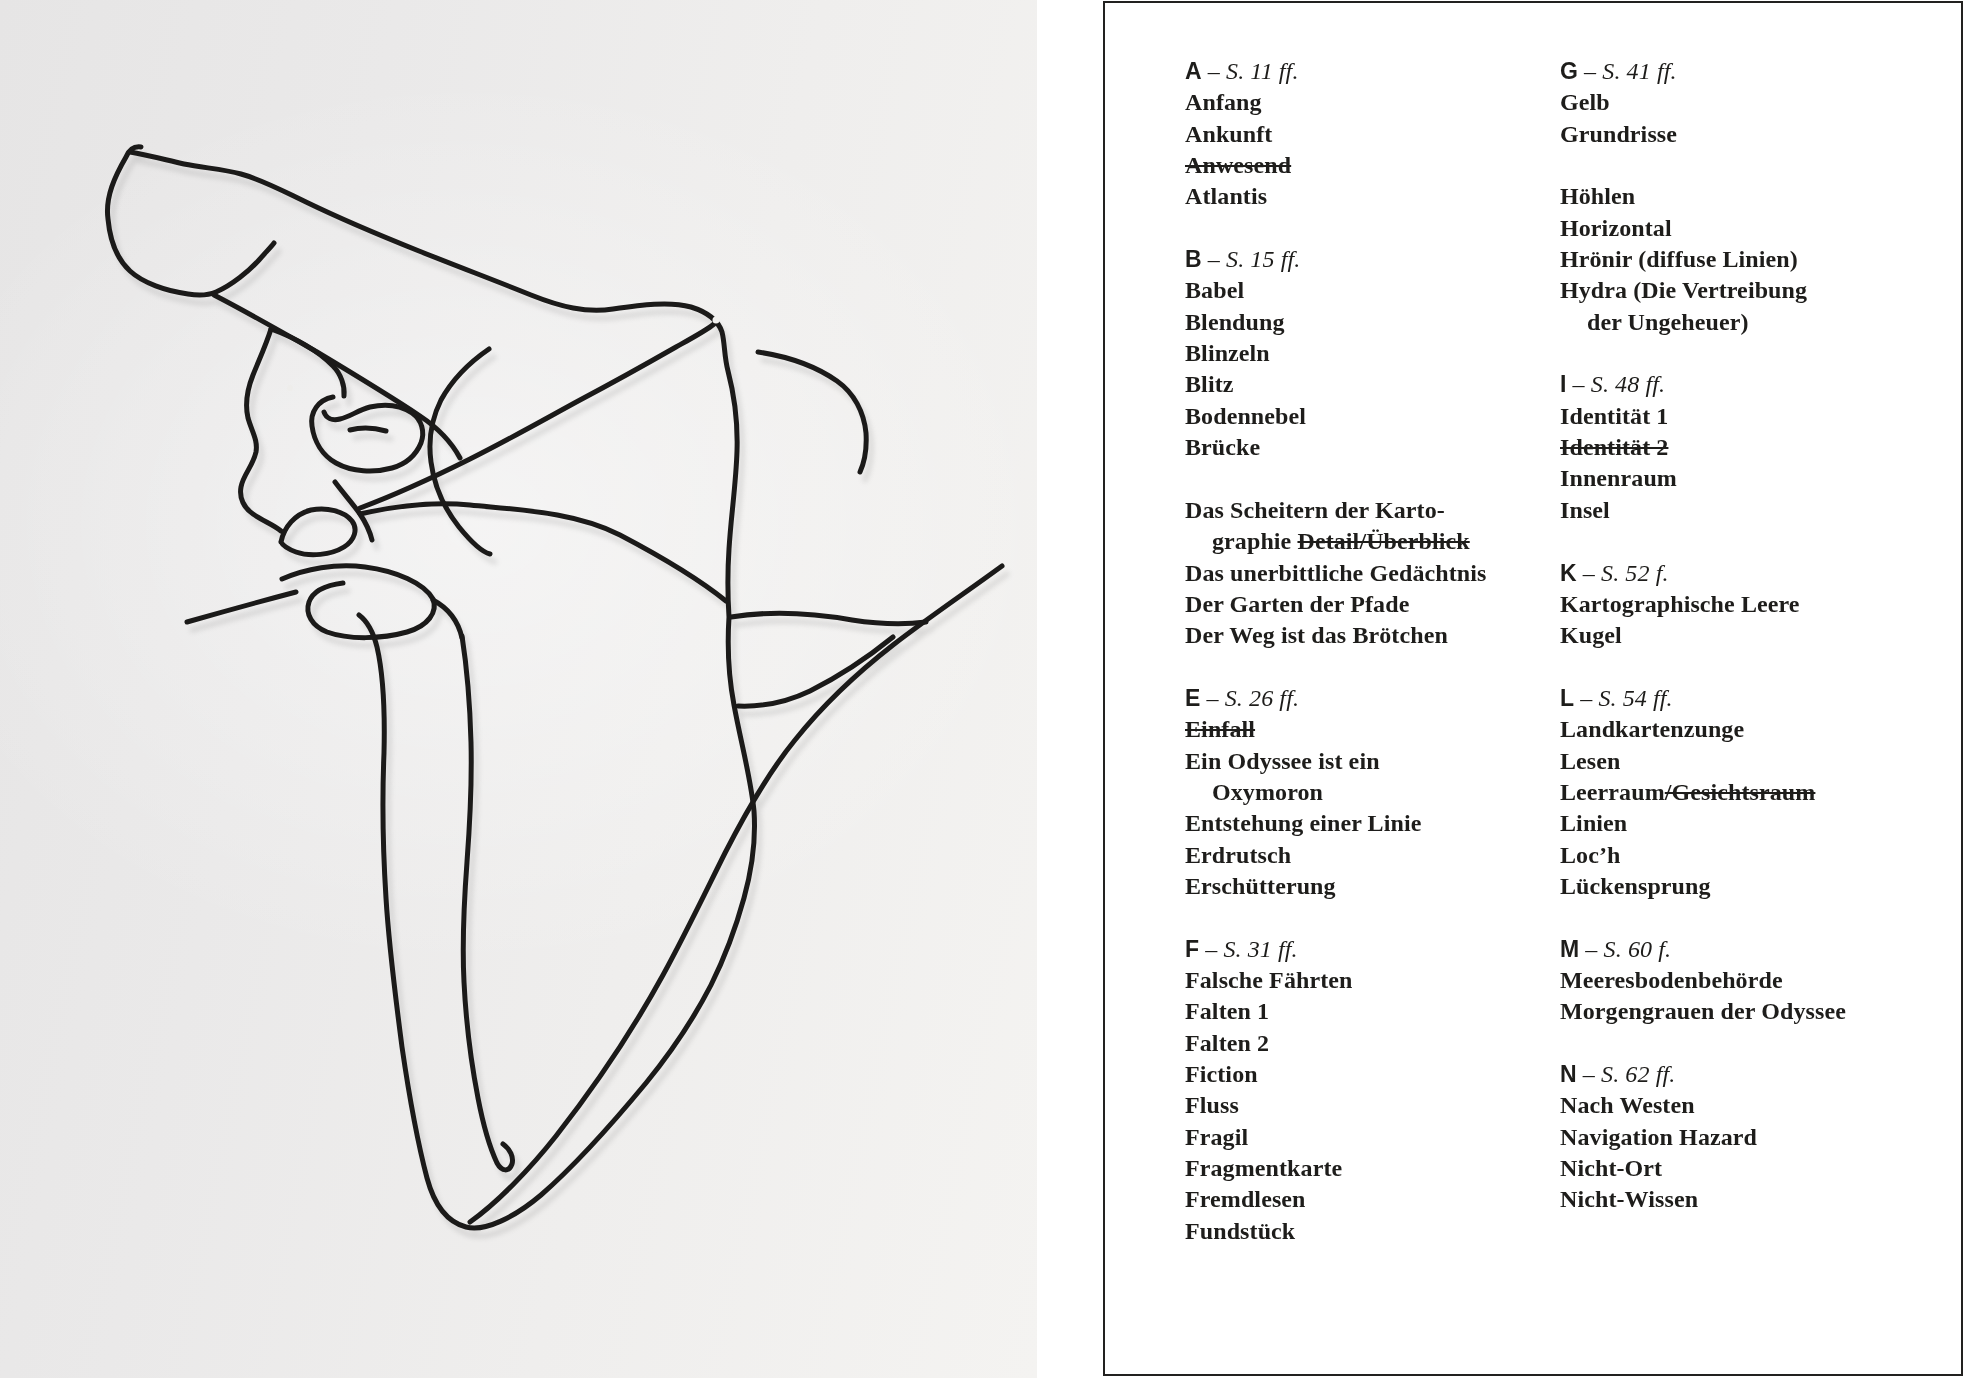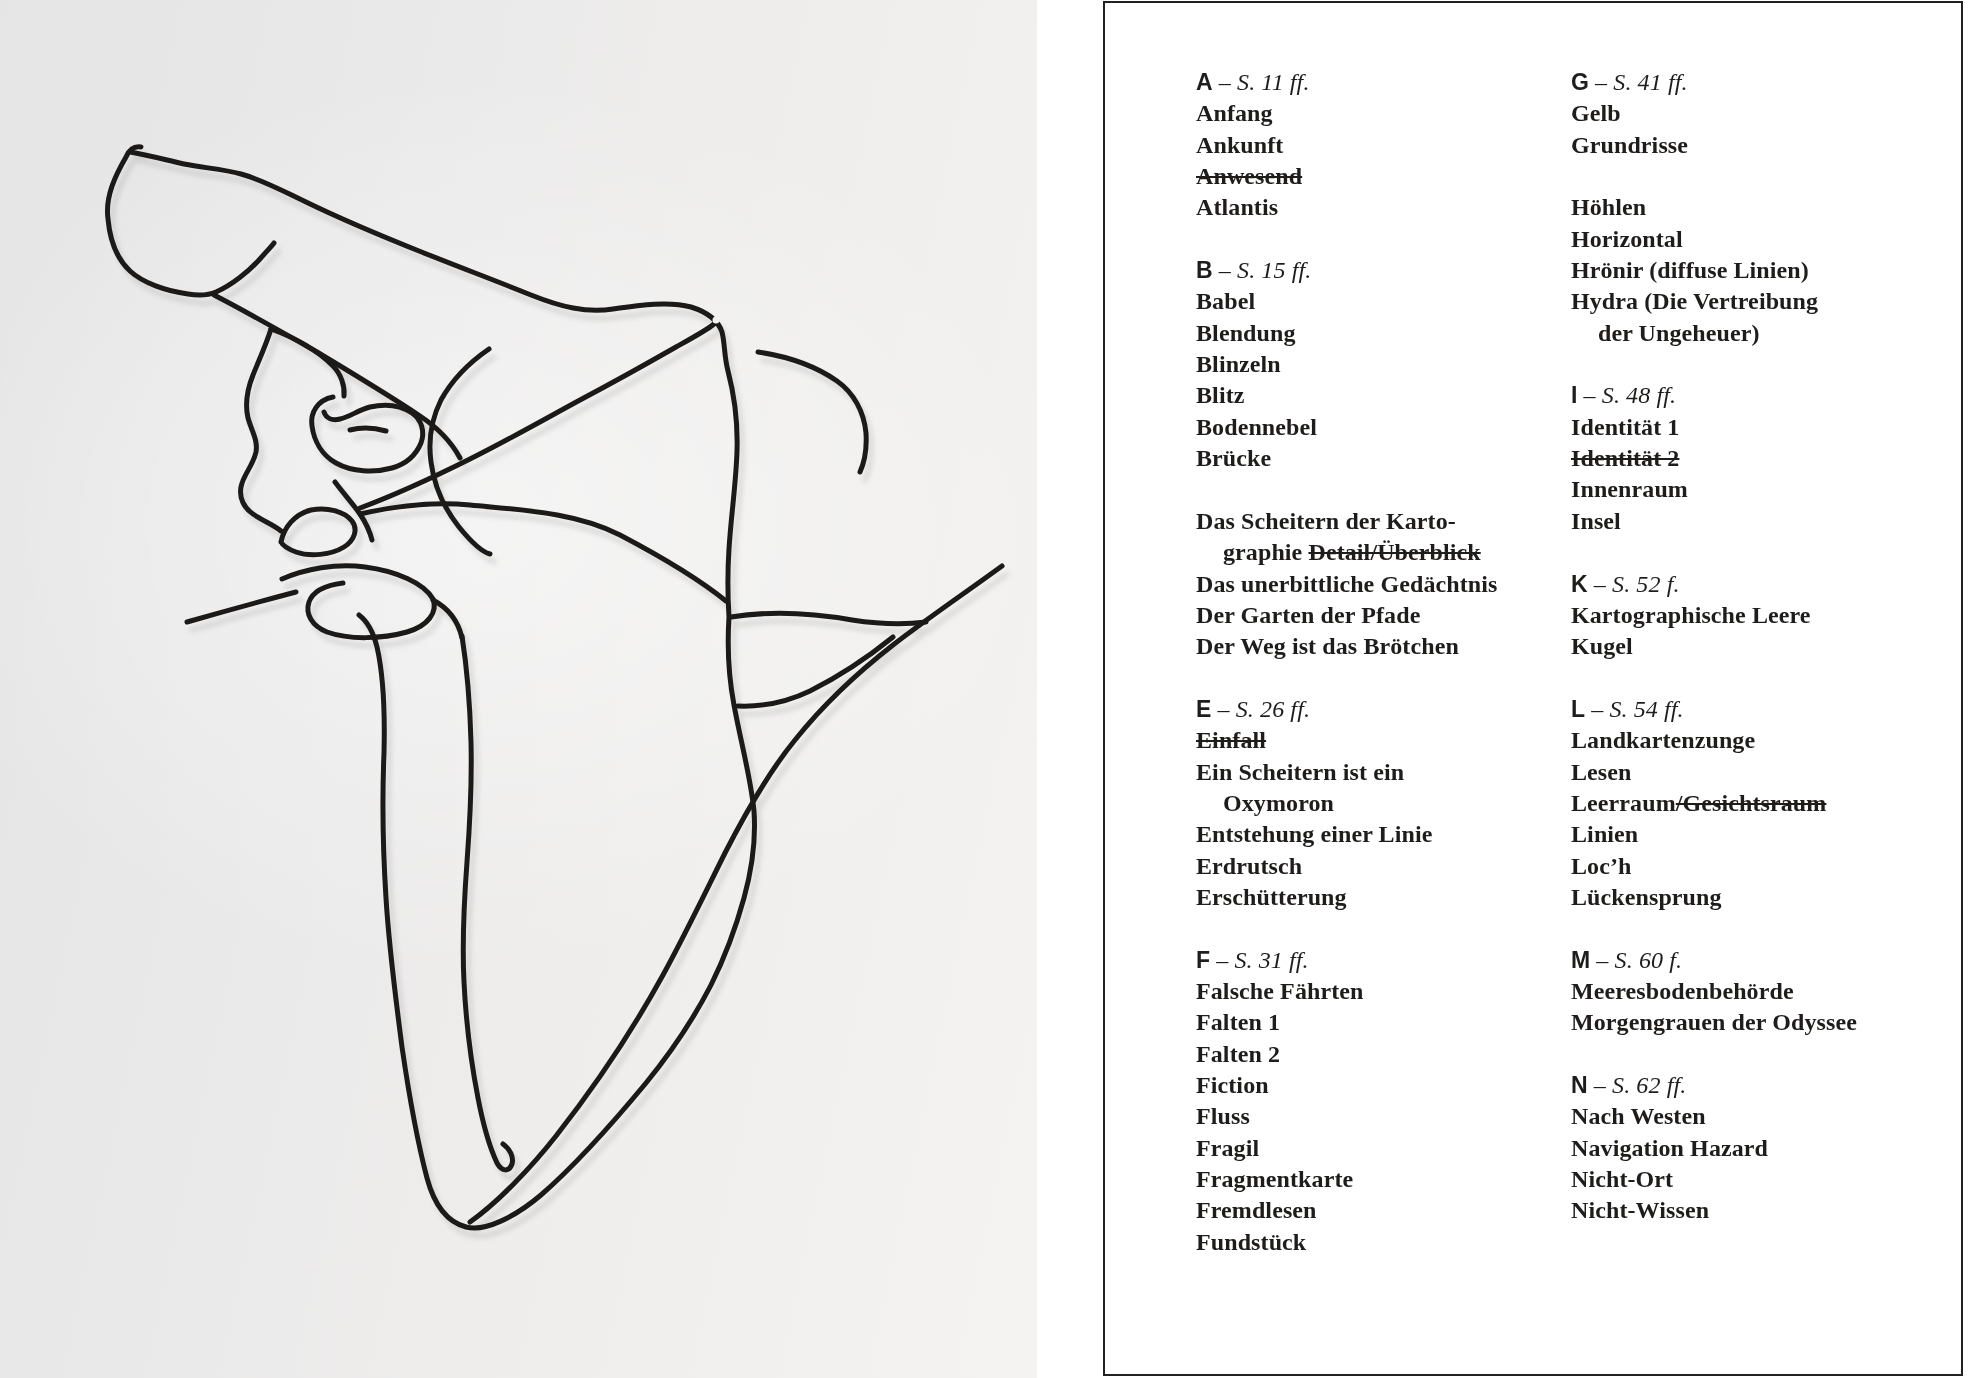--- a/index.html
+++ b/index.html
@@ -18,21 +18,21 @@
   .photo svg{position:absolute;left:0;top:0;}
   
   .page{
     position:absolute;left:1103px;top:1px;width:860px;height:1375px;
     box-sizing:border-box;background:#ffffff;border:2px solid #222120;
   }
   .col{position:absolute;top:53px;width:372px;color:#1e1d1b;
        font-size:24px;line-height:31.35px;letter-spacing:0.1px;}
   .col.c0{left:80px;}
   .col.c1{left:455px;}
-  .section{margin:11px;}
+  .section{margin:0;}
   .section + .section{margin-top:31.35px;} 
   .heading .letter{
     font-family:"Liberation Sans",sans-serif;font-weight:700;font-size:23px;
   }
   .heading .pages{font-style:italic;}
   .entry{white-space:nowrap;font-weight:bold;}
   .entry.indent{padding-left:27px;}
   .strike{
     text-decoration:line-through;
     text-decoration-thickness:2.2px;
@@ -114,21 +114,21 @@
       <div class="section">
         <div class="entry"><span>Das Scheitern der Karto-</span></div>
         <div class="entry indent"><span>graphie </span><span class="strike">Detail/Überblick</span></div>
         <div class="entry"><span>Das unerbittliche Gedächtnis</span></div>
         <div class="entry"><span>Der Garten der Pfade</span></div>
         <div class="entry"><span>Der Weg ist das Brötchen</span></div>
       </div>
       <div class="section">
         <div class="heading"><span class="letter">E</span><span> – </span><span class="pages">S. 26 ff.</span></div>
         <div class="entry"><span class="strike">Einfall</span></div>
-        <div class="entry"><span>Ein Scheitern ist ein</span></div>
+        <div class="entry"><span>Ein Odyssee ist ein</span></div>
         <div class="entry indent"><span>Oxymoron</span></div>
         <div class="entry"><span>Entstehung einer Linie</span></div>
         <div class="entry"><span>Erdrutsch</span></div>
         <div class="entry"><span>Erschütterung</span></div>
       </div>
       <div class="section">
         <div class="heading"><span class="letter">F</span><span> – </span><span class="pages">S. 31 ff.</span></div>
         <div class="entry"><span>Falsche Fährten</span></div>
         <div class="entry"><span>Falten 1</span></div>
         <div class="entry"><span>Falten 2</span></div>

